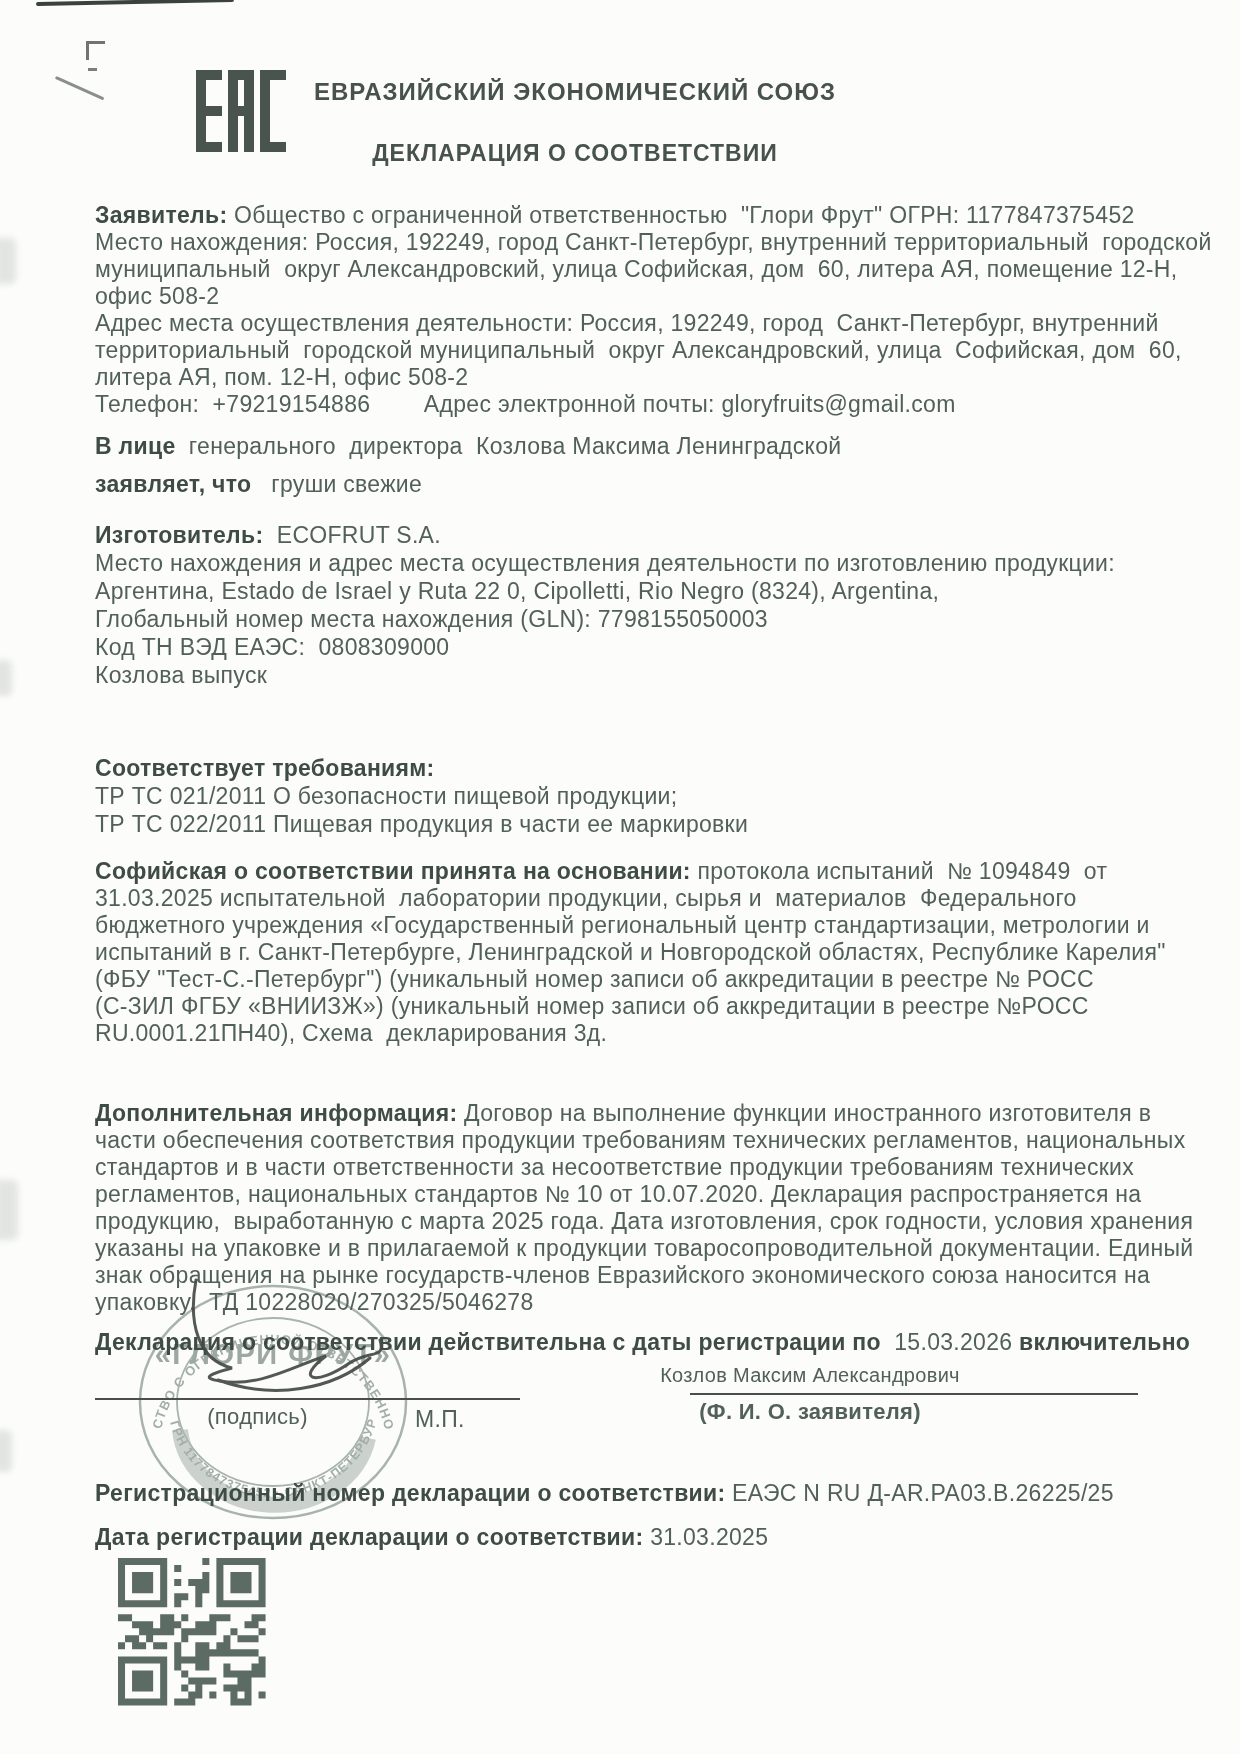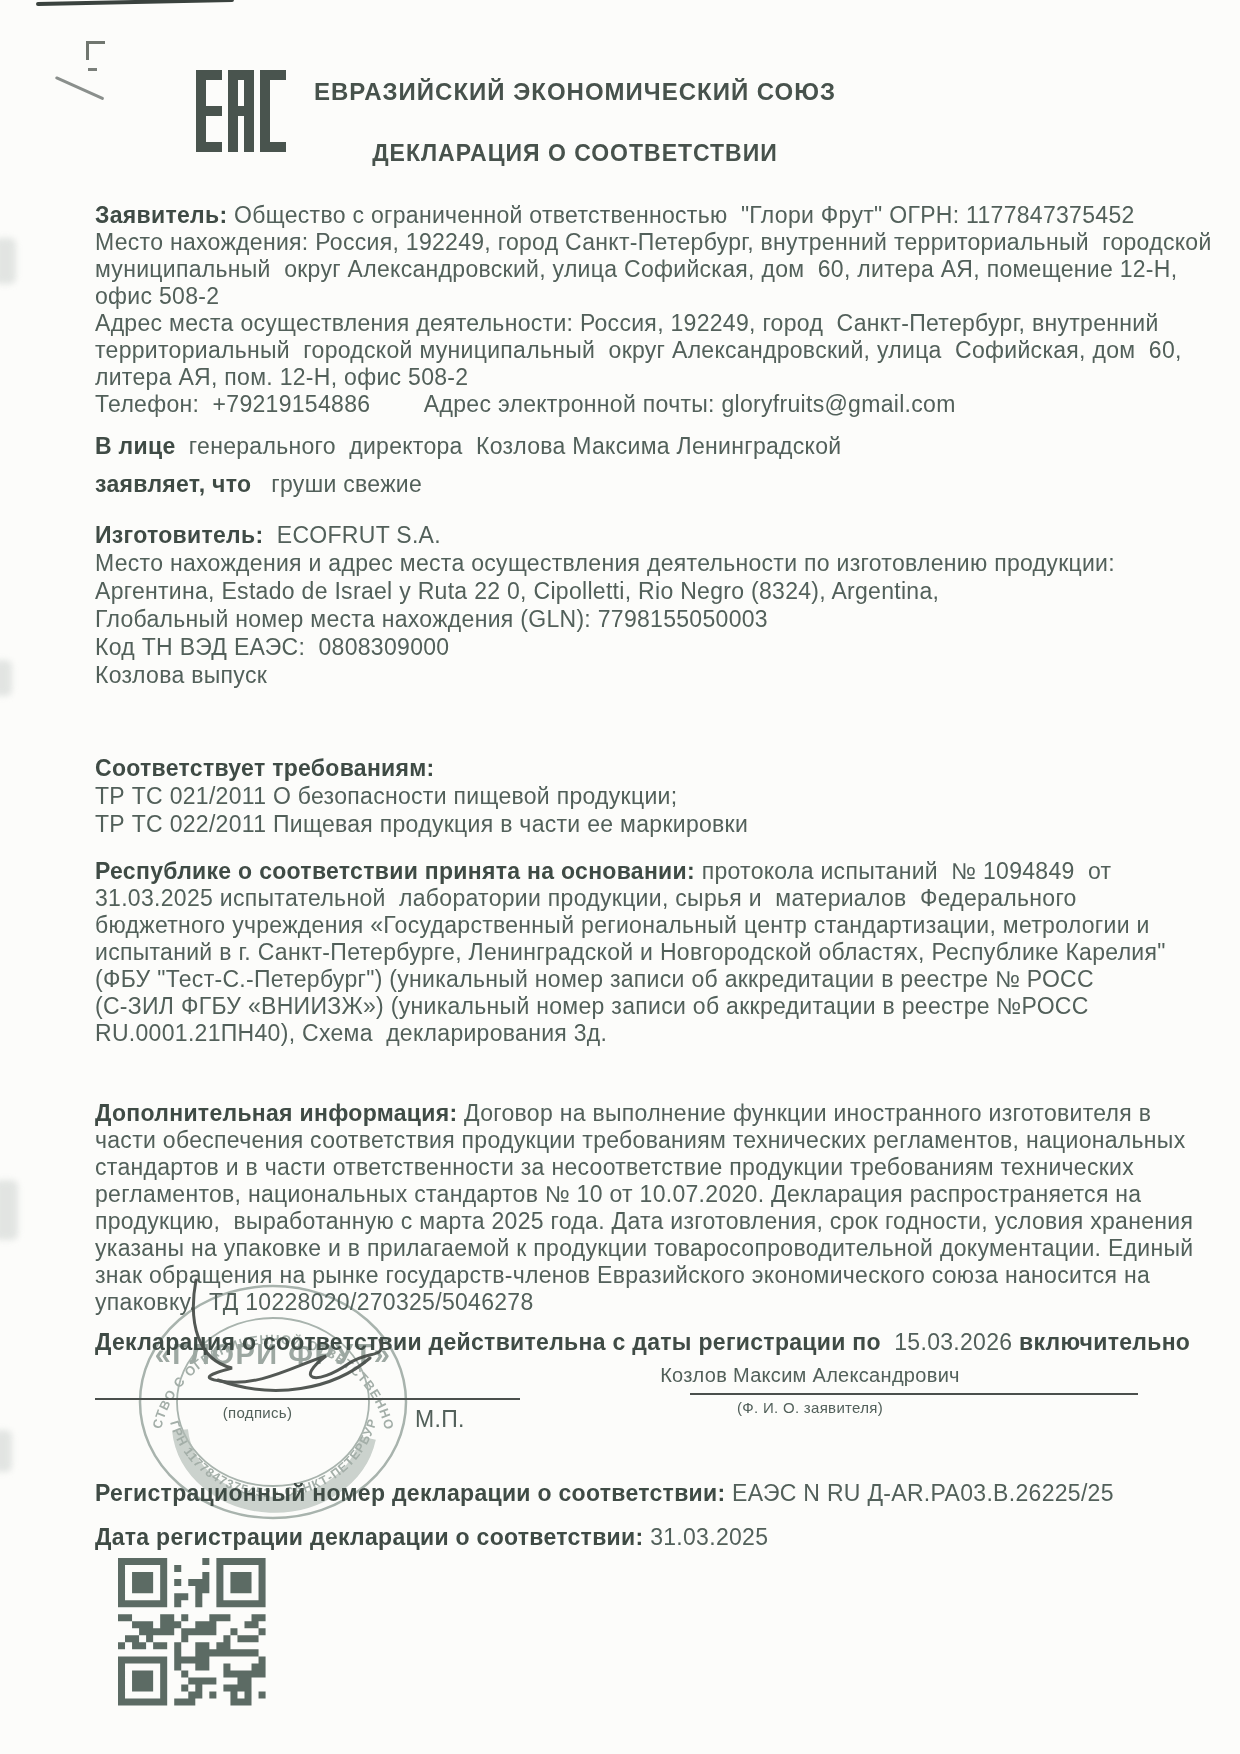--- a/index.html
+++ b/index.html
@@ -5,21 +5,21 @@
   html,body{margin:0;padding:0;background:#e9e9e7;}
   .page{position:relative;width:1240px;height:1754px;margin:0 auto;background:#fcfcfa;
         font-family:"Liberation Sans",sans-serif;color:#52605a;overflow:hidden;}
   .abs{position:absolute;}
   .z1{z-index:1;}
   .z2{z-index:2;}
   .line{white-space:pre;font-size:23px;line-height:27px;letter-spacing:.3px;}
   .lh28 .line{line-height:28px;}
   b{font-weight:bold;color:#3f4b45;}
   .title{font-weight:bold;color:#47524c;font-size:24px;letter-spacing:1px;text-align:center;width:660px;white-space:nowrap;}
-  .caption{font-size:15px;letter-spacing:.3px;text-align:center;}
+  .caption{font-size:22px;letter-spacing:.3px;text-align:center;}
   .sigline{height:2px;background:#4a4f4c;}
   .artifact{pointer-events:none;}
   .smudge{background:#cdd2cf;filter:blur(3px);opacity:.55;border-radius:6px;}
 </style>
 </head>
 <body>
 
 <div class="page">
 
   <div class="abs artifact" style="left:36px;top:0;width:198px;height:4px;background:#3a423e;border-radius:3px;transform:rotate(-1.2deg);"></div>
@@ -68,21 +68,21 @@
     <div class="line">Козлова выпуск</div>
   </section>
 
   <section class="abs z2 lh28" style="left:95px;top:754px;">
     <div class="line"><b>Соответствует требованиям:</b></div>
     <div class="line">ТР ТС 021/2011 О безопасности пищевой продукции;</div>
     <div class="line">ТР ТС 022/2011 Пищевая продукция в части ее маркировки</div>
   </section>
 
   <section class="abs z2" style="left:95px;top:858px;">
-    <div class="line"><b>Республике о соответствии принята на основании:</b><span> протокола испытаний  № 1094849  от</span></div>
+    <div class="line"><b>Софийская о соответствии принята на основании:</b><span> протокола испытаний  № 1094849  от</span></div>
     <div class="line">31.03.2025 испытательной  лаборатории продукции, сырья и  материалов  Федерального</div>
     <div class="line">бюджетного учреждения «Государственный региональный центр стандартизации, метрологии и</div>
     <div class="line">испытаний в г. Санкт-Петербурге, Ленинградской и Новгородской областях, Республике Карелия"</div>
     <div class="line">(ФБУ "Тест-С.-Петербург") (уникальный номер записи об аккредитации в реестре № РОСС</div>
     <div class="line">(С-ЗИЛ ФГБУ «ВНИИЗЖ») (уникальный номер записи об аккредитации в реестре №РОСС</div>
     <div class="line">RU.0001.21ПН40), Схема  декларирования 3д.</div>
   </section>
 
   <section class="abs z2" style="left:95px;top:1100px;">
     <div class="line"><b>Дополнительная информация:</b><span> Договор на выполнение функции иностранного изготовителя в</span></div>
@@ -121,21 +121,21 @@
       <path d="M 48,12 C 40,55 50,92 84,100 C 62,106 52,110 72,113 C 112,120 150,96 178,88 C 146,112 168,118 200,96 C 222,81 238,92 232,72"></path>
       <path d="M 70,112 C 125,132 185,122 222,90"></path>
     </g>
   </svg>
 
   <div class="abs z2 sigline" style="left:95px;top:1398px;width:425px;"></div>
   <div class="abs z2 caption" style="left:175px;top:1404px;width:165px;">(подпись)</div>
   <div class="abs z2 line" style="left:415px;top:1406px;">М.П.</div>
   <div class="abs z2 caption" style="left:660px;top:1364px;width:300px;font-size:20px;">Козлов Максим Александрович</div>
   <div class="abs z2 sigline" style="left:690px;top:1393px;width:448px;"></div>
-  <div class="abs z2 caption" style="left:660px;top:1399px;width:300px;">(Ф. И. О. заявителя)</div>
+  <div class="abs z2 caption" style="left:660px;top:1399px;width:300px;font-weight:bold;">(Ф. И. О. заявителя)</div>
 
   <section class="abs z2" style="left:95px;top:1480px;">
     <div class="line"><b>Регистрационный номер декларации о соответствии:</b><span> ЕАЭС N RU Д-AR.РА03.В.26225/25</span></div>
   </section>
   <section class="abs z2" style="left:95px;top:1524px;">
     <div class="line"><b>Дата регистрации декларации о соответствии:</b><span> 31.03.2025</span></div>
   </section>
 
   <svg id="qr" class="abs z2" style="left:118px;top:1558px;" width="148" height="148" viewBox="0 0 139 139">
       <path d="M79.2,0.0h6.6v6.6h-6.6zM52.8,6.6h6.6v6.6h-6.6zM79.2,13.2h6.6v6.6h-6.6zM52.8,19.8h6.6v6.6h-6.6zM66.0,19.8h6.6v6.6h-6.6zM72.6,19.8h6.6v6.6h-6.6zM79.2,19.8h6.6v6.6h-6.6zM72.6,26.4h6.6v6.6h-6.6zM79.2,26.4h6.6v6.6h-6.6zM52.8,33.0h6.6v6.6h-6.6zM59.4,33.0h6.6v6.6h-6.6zM72.6,33.0h6.6v6.6h-6.6zM52.8,39.6h6.6v6.6h-6.6zM72.6,39.6h6.6v6.6h-6.6zM0.0,52.8h6.6v6.6h-6.6zM6.6,52.8h6.6v6.6h-6.6zM39.6,52.8h6.6v6.6h-6.6zM46.2,52.8h6.6v6.6h-6.6zM59.4,52.8h6.6v6.6h-6.6zM85.8,52.8h6.6v6.6h-6.6zM92.4,52.8h6.6v6.6h-6.6zM99.0,52.8h6.6v6.6h-6.6zM125.4,52.8h6.6v6.6h-6.6zM132.0,52.8h6.6v6.6h-6.6zM13.2,59.4h6.6v6.6h-6.6zM19.8,59.4h6.6v6.6h-6.6zM26.4,59.4h6.6v6.6h-6.6zM39.6,59.4h6.6v6.6h-6.6zM46.2,59.4h6.6v6.6h-6.6zM52.8,59.4h6.6v6.6h-6.6zM72.6,59.4h6.6v6.6h-6.6zM79.2,59.4h6.6v6.6h-6.6zM85.8,59.4h6.6v6.6h-6.6zM118.8,59.4h6.6v6.6h-6.6zM125.4,59.4h6.6v6.6h-6.6zM19.8,66.0h6.6v6.6h-6.6zM26.4,66.0h6.6v6.6h-6.6zM33.0,66.0h6.6v6.6h-6.6zM39.6,66.0h6.6v6.6h-6.6zM46.2,66.0h6.6v6.6h-6.6zM59.4,66.0h6.6v6.6h-6.6zM66.0,66.0h6.6v6.6h-6.6zM72.6,66.0h6.6v6.6h-6.6zM79.2,66.0h6.6v6.6h-6.6zM85.8,66.0h6.6v6.6h-6.6zM105.6,66.0h6.6v6.6h-6.6zM132.0,66.0h6.6v6.6h-6.6zM6.6,72.6h6.6v6.6h-6.6zM13.2,72.6h6.6v6.6h-6.6zM26.4,72.6h6.6v6.6h-6.6zM59.4,72.6h6.6v6.6h-6.6zM99.0,72.6h6.6v6.6h-6.6zM112.2,72.6h6.6v6.6h-6.6zM118.8,72.6h6.6v6.6h-6.6zM125.4,72.6h6.6v6.6h-6.6zM0.0,79.2h6.6v6.6h-6.6zM13.2,79.2h6.6v6.6h-6.6zM19.8,79.2h6.6v6.6h-6.6zM33.0,79.2h6.6v6.6h-6.6zM39.6,79.2h6.6v6.6h-6.6zM52.8,79.2h6.6v6.6h-6.6zM72.6,79.2h6.6v6.6h-6.6zM79.2,79.2h6.6v6.6h-6.6zM92.4,79.2h6.6v6.6h-6.6zM99.0,79.2h6.6v6.6h-6.6zM52.8,85.8h6.6v6.6h-6.6zM72.6,85.8h6.6v6.6h-6.6zM79.2,85.8h6.6v6.6h-6.6zM85.8,85.8h6.6v6.6h-6.6zM92.4,85.8h6.6v6.6h-6.6zM99.0,85.8h6.6v6.6h-6.6zM105.6,85.8h6.6v6.6h-6.6zM112.2,85.8h6.6v6.6h-6.6zM118.8,85.8h6.6v6.6h-6.6zM125.4,85.8h6.6v6.6h-6.6zM52.8,92.4h6.6v6.6h-6.6zM59.4,92.4h6.6v6.6h-6.6zM66.0,92.4h6.6v6.6h-6.6zM72.6,92.4h6.6v6.6h-6.6zM79.2,92.4h6.6v6.6h-6.6zM132.0,92.4h6.6v6.6h-6.6zM52.8,99.0h6.6v6.6h-6.6zM72.6,99.0h6.6v6.6h-6.6zM79.2,99.0h6.6v6.6h-6.6zM99.0,99.0h6.6v6.6h-6.6zM125.4,99.0h6.6v6.6h-6.6zM132.0,99.0h6.6v6.6h-6.6zM59.4,105.6h6.6v6.6h-6.6zM99.0,105.6h6.6v6.6h-6.6zM105.6,105.6h6.6v6.6h-6.6zM112.2,105.6h6.6v6.6h-6.6zM118.8,105.6h6.6v6.6h-6.6zM125.4,105.6h6.6v6.6h-6.6zM132.0,105.6h6.6v6.6h-6.6zM66.0,112.2h6.6v6.6h-6.6zM72.6,112.2h6.6v6.6h-6.6zM79.2,112.2h6.6v6.6h-6.6zM85.8,112.2h6.6v6.6h-6.6zM112.2,112.2h6.6v6.6h-6.6zM118.8,112.2h6.6v6.6h-6.6zM59.4,118.8h6.6v6.6h-6.6zM72.6,118.8h6.6v6.6h-6.6zM99.0,118.8h6.6v6.6h-6.6zM105.6,118.8h6.6v6.6h-6.6zM112.2,118.8h6.6v6.6h-6.6zM118.8,118.8h6.6v6.6h-6.6zM66.0,125.4h6.6v6.6h-6.6zM72.6,125.4h6.6v6.6h-6.6zM85.8,125.4h6.6v6.6h-6.6zM105.6,125.4h6.6v6.6h-6.6zM118.8,125.4h6.6v6.6h-6.6zM132.0,125.4h6.6v6.6h-6.6zM52.8,132.0h6.6v6.6h-6.6zM59.4,132.0h6.6v6.6h-6.6zM66.0,132.0h6.6v6.6h-6.6zM105.6,132.0h6.6v6.6h-6.6zM112.2,132.0h6.6v6.6h-6.6zM118.8,132.0h6.6v6.6h-6.6zM0,0h46.199999999999996v46.199999999999996h-46.199999999999996zM6.6,6.6v33h33v-33zM13.2,13.2h19.799999999999997v19.799999999999997h-19.799999999999997zM92.39999999999999,0h46.199999999999996v46.199999999999996h-46.199999999999996zM99,6.6v33h33v-33zM105.6,13.2h19.799999999999997v19.799999999999997h-19.799999999999997zM0,92.39999999999999h46.199999999999996v46.199999999999996h-46.199999999999996zM6.6,99v33h33v-33zM13.2,105.6h19.799999999999997v19.799999999999997h-19.799999999999997z" fill="#5c6b64" fill-rule="evenodd"></path>

